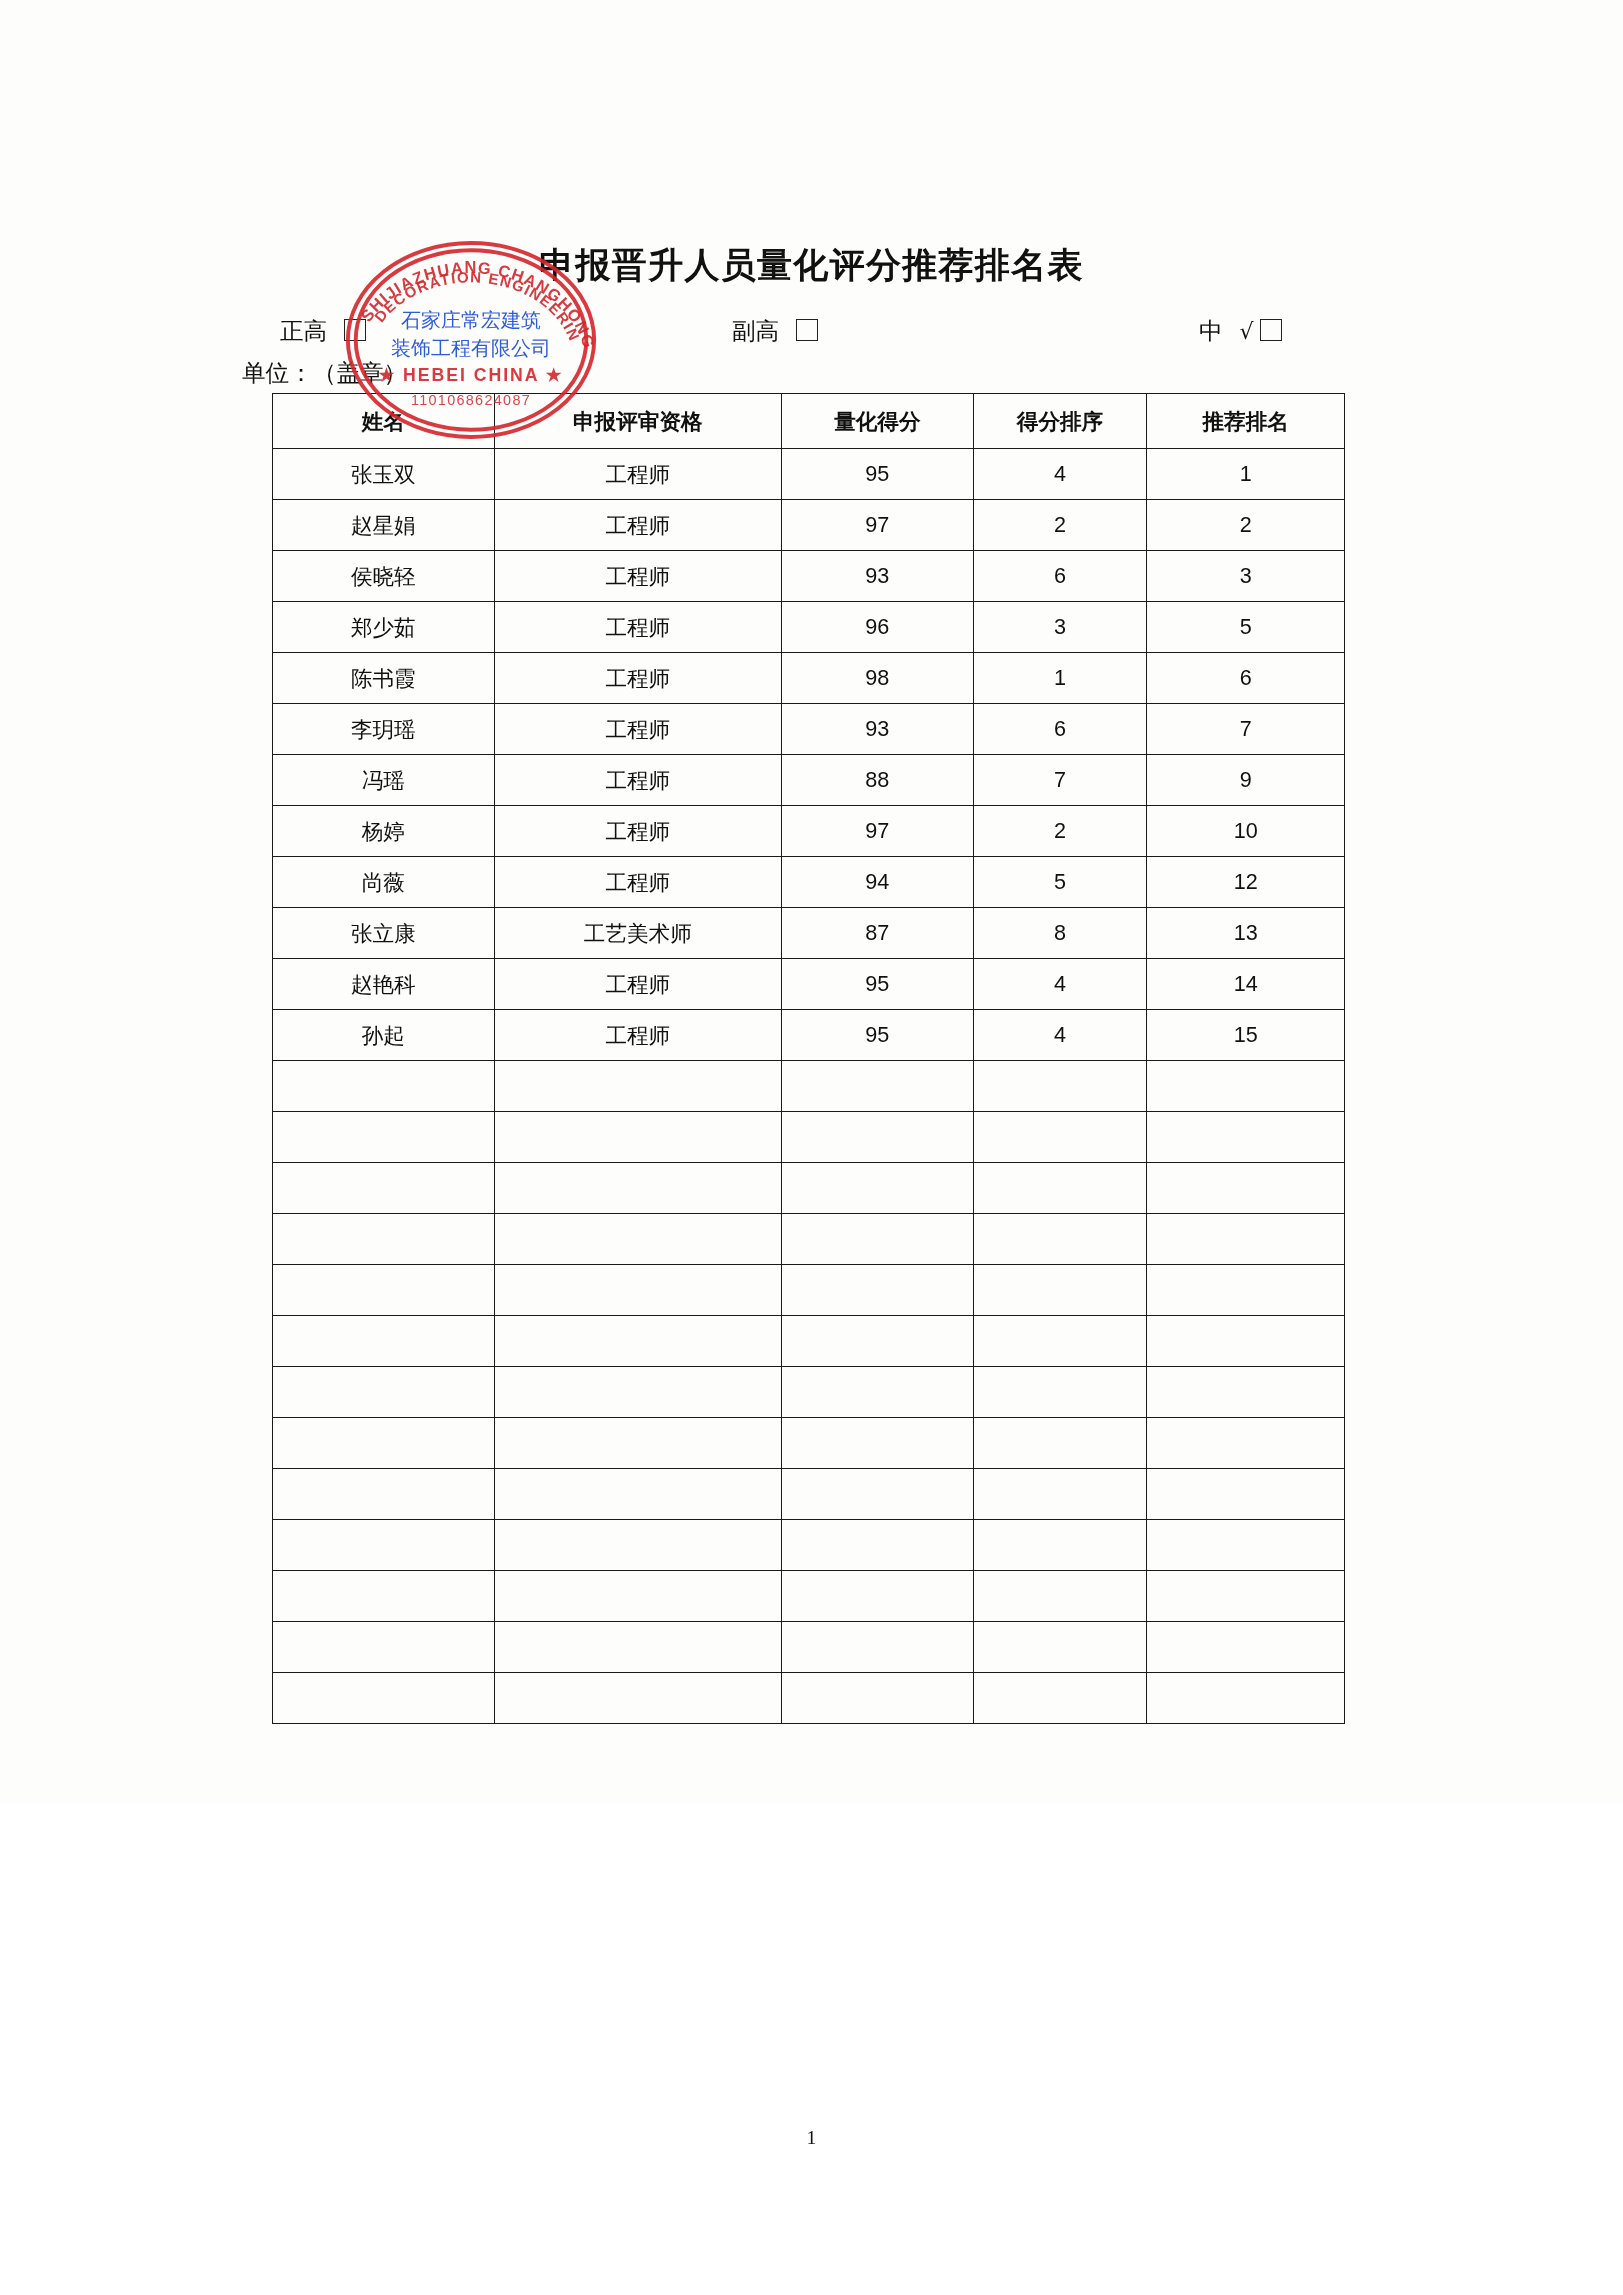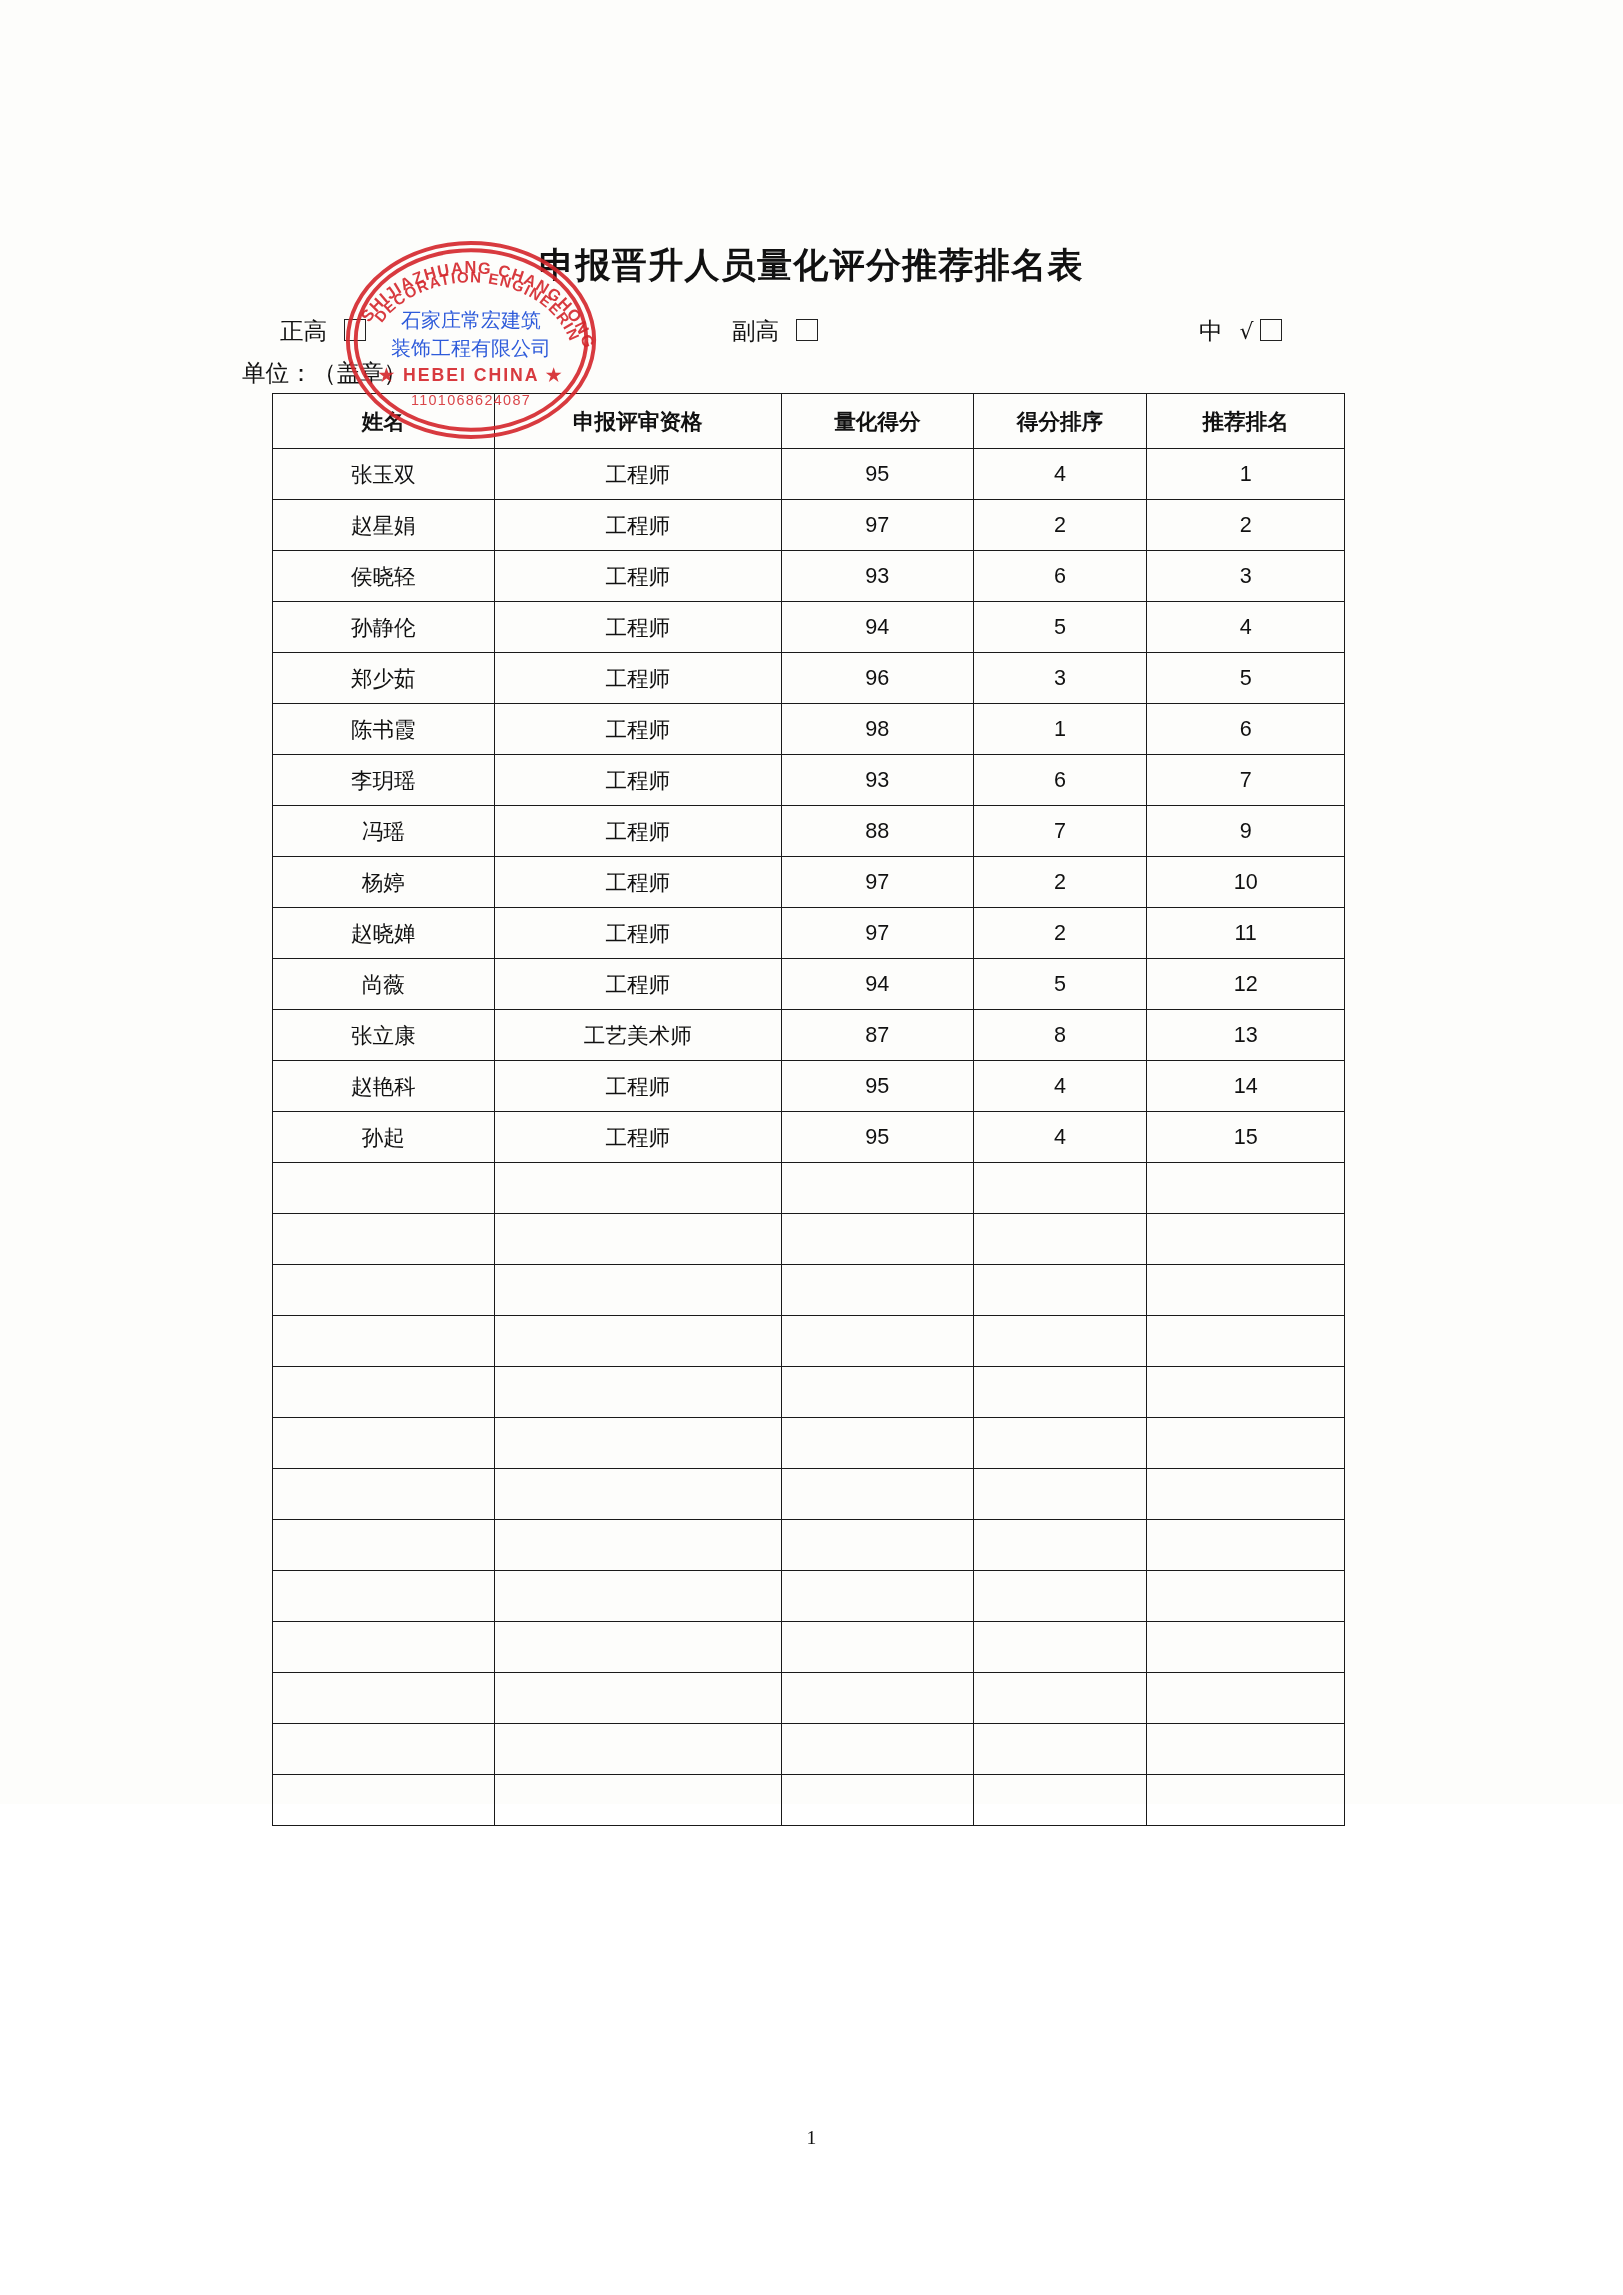--- a/index.html
+++ b/index.html
@@ -198,27 +198,20 @@
           <td class="num">2</td>
         </tr>
         <tr>
           <td>侯晓轻</td>
           <td>工程师</td>
           <td class="num">93</td>
           <td class="num">6</td>
           <td class="num">3</td>
         </tr>
         <tr>
-          <td>孙静伦</td>
-          <td>工程师</td>
-          <td class="num">94</td>
-          <td class="num">5</td>
-          <td class="num">4</td>
-        </tr>
-        <tr>
           <td>郑少茹</td>
           <td>工程师</td>
           <td class="num">96</td>
           <td class="num">3</td>
           <td class="num">5</td>
         </tr>
         <tr>
           <td>陈书霞</td>
           <td>工程师</td>
           <td class="num">98</td>
@@ -238,27 +231,20 @@
           <td class="num">88</td>
           <td class="num">7</td>
           <td class="num">9</td>
         </tr>
         <tr>
           <td>杨婷</td>
           <td>工程师</td>
           <td class="num">97</td>
           <td class="num">2</td>
           <td class="num">10</td>
-        </tr>
-        <tr>
-          <td>赵晓婵</td>
-          <td>工程师</td>
-          <td class="num">97</td>
-          <td class="num">2</td>
-          <td class="num">11</td>
         </tr>
         <tr>
           <td>尚薇</td>
           <td>工程师</td>
           <td class="num">94</td>
           <td class="num">5</td>
           <td class="num">12</td>
         </tr>
         <tr>
           <td>张立康</td>

